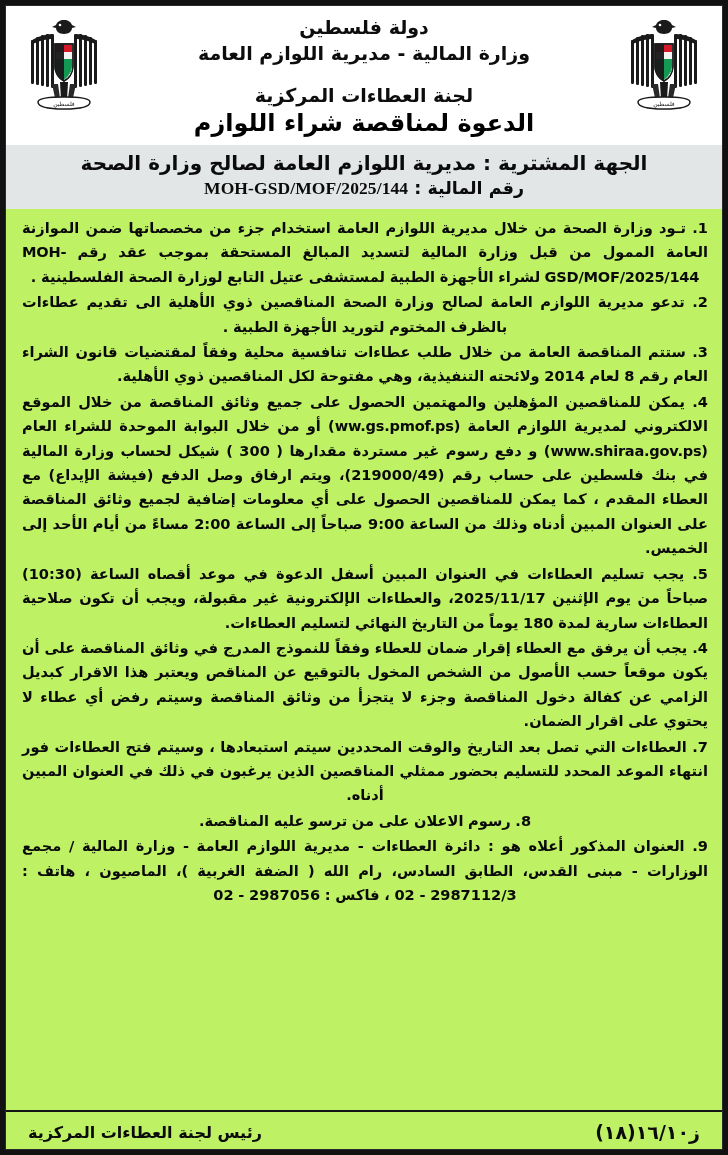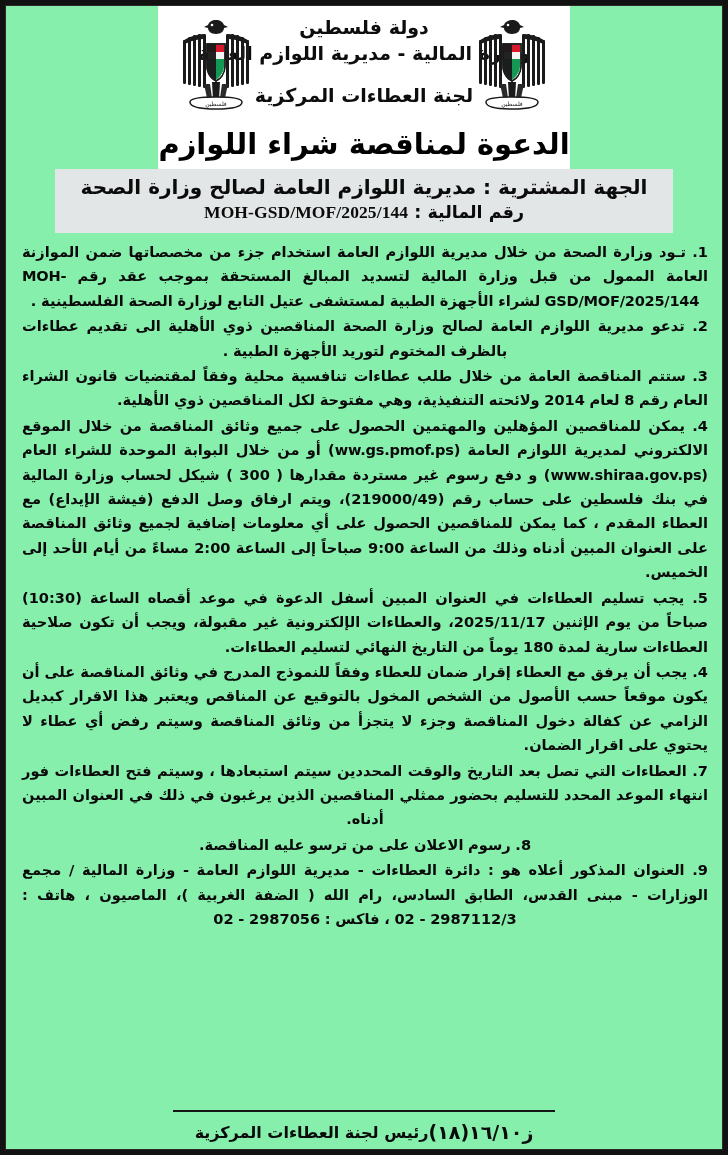--- a/index.html
+++ b/index.html
@@ -22,24 +22,23 @@
     background: #fefefe;
     border: 5px solid #111111;
     overflow: hidden;
   }
   .inner {
     position: relative;
     width: 100%;
     height: 100%;
     box-sizing: border-box;
     border: 1px solid #2a2a2a;
-    background: #86efac;
+    background: #bef264;
     display: flex;
     flex-direction: column;
-    align-items: center;
   }
 
   
   .masthead {
     position: relative;
     padding: 8px 0 2px 0;
     background: #ffffff;
     flex: 0 0 auto;
   }
   .emblem {
@@ -60,25 +59,25 @@
     font-weight: bold;
     color: #0d0d0d;
     letter-spacing: -0.3px;
   }
   .ml1 { font-size: 19px; line-height: 26px; }
   .ml2 { font-size: 19px; line-height: 27px; }
   .ml3 { font-size: 19px; line-height: 27px; margin-top: 15px; }
 
   .main-title {
     text-align: center;
-    font-size: 29px;
+    font-size: 24px;
     font-weight: bold;
     color: #000000;
     letter-spacing: -0.5px;
-    margin-top: 18px;
+    margin-top: 0;
     margin-bottom: 6px;
     direction: rtl;
   }
 
   
   .tender-band {
     background: #e2e6e6;
     padding: 6px 26px 8px 26px;
     direction: rtl;
     flex: 0 0 auto;

